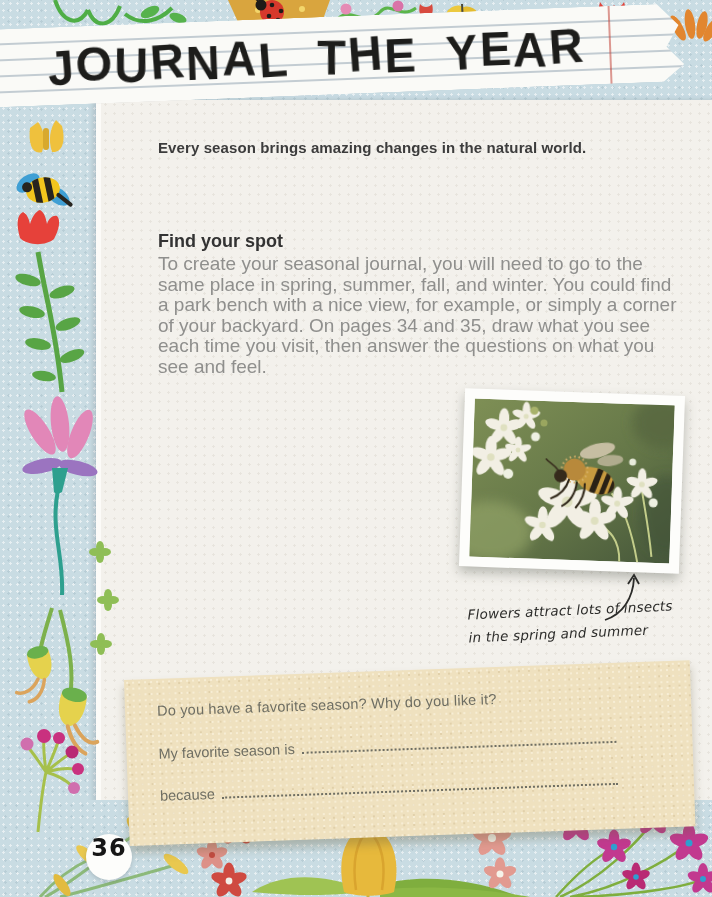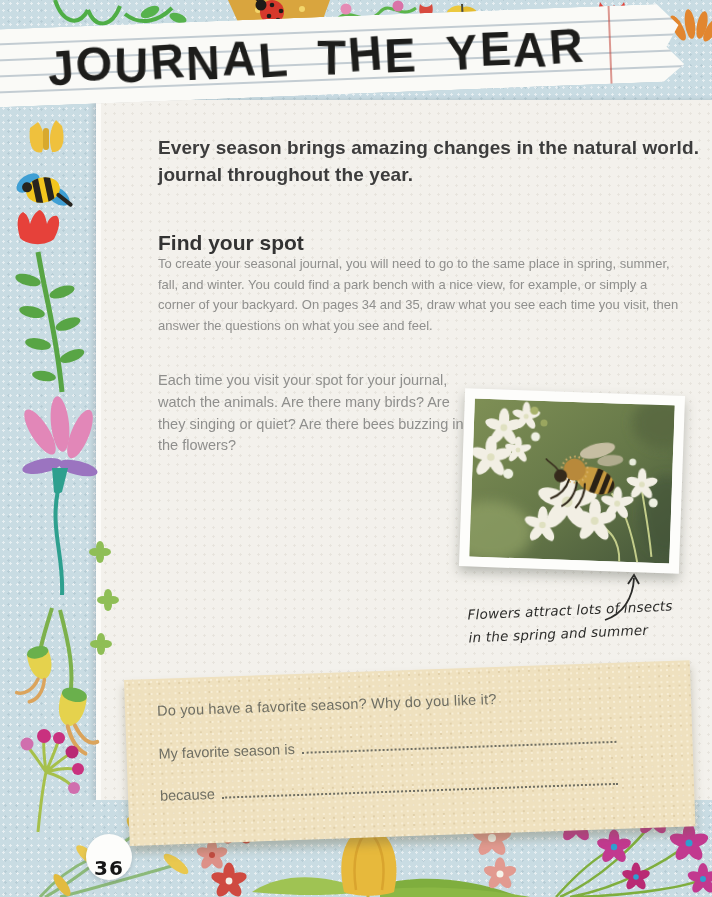--- a/index.html
+++ b/index.html
@@ -35,26 +35,26 @@
       repeating-linear-gradient(180deg,transparent 0 14.5px,#c3ccd2 14.5px 16px),
       #fafaf7;
     clip-path:polygon(0 0,95.6% 0,98.6% 28%,96.8% 55%,99.2% 78%,96.2% 100%,0 100%);
     filter:drop-shadow(2px 5px 4px rgba(100,110,125,.45));}
   .page-title{position:absolute;left:64px;top:11px;margin:0;
     font-size:47px;font-weight:bold;color:#1d1d1b;letter-spacing:2px;word-spacing:14px;
     transform:scaleY(1.04);transform-origin:left top;white-space:nowrap;}
 
   
   .intro{position:absolute;left:158px;top:134px;z-index:4;
-    font-size:19px;font-weight:bold;color:#3c3c3c;line-height:27px;letter-spacing:.1px;}
+    font-size:15px;font-weight:bold;color:#3c3c3c;line-height:27px;letter-spacing:.1px;}
   .intro div{white-space:nowrap}
   .sec-heading{position:absolute;left:158px;top:231px;z-index:4;
-    font-size:21px;font-weight:bold;color:#333;}
+    font-size:18px;font-weight:bold;color:#333;}
   .sec-body{position:absolute;left:158px;top:254px;width:528px;z-index:4;
-    font-size:13px;color:#8f8f8d;line-height:20.5px;}
+    font-size:19px;color:#8f8f8d;line-height:20.5px;}
   .col-paras{position:absolute;left:158px;top:370px;width:306px;z-index:4;
     font-size:14.5px;color:#8f8f8d;line-height:21.8px;}
   .col-paras div{margin-bottom:22px}
 
   
   .polaroid{position:absolute;left:462px;top:392px;z-index:4;background:#fdfdfb;
     padding:10px;transform:rotate(2deg);box-shadow:0 6px 12px rgba(95,100,90,.4);}
   .caption{position:absolute;left:468px;top:599px;z-index:4;
     font-family:"DejaVu Sans",sans-serif;font-style:italic;font-size:13.5px;color:#2d2d2b;
     line-height:23px;transform:rotate(-2.5deg);letter-spacing:.2px;}
@@ -70,22 +70,22 @@
     background-size:6px 6px,10px 10px;
     box-shadow:0 7px 10px rgba(110,100,70,.35);
     padding:24px 76px 0 32px;box-sizing:border-box;
     font-size:14.5px;color:#6e6e63;}
   .card .question{margin-bottom:24px;letter-spacing:.2px}
   .fill-row{display:flex;align-items:baseline;margin-bottom:20px;line-height:22px}
   .dotline{flex:1;border-bottom:2px dotted #6f6f64;height:14px;margin-left:7px}
 
   
   .badge{position:absolute;left:86px;top:834px;width:46px;height:46px;z-index:7;
-    background:#fdfdfb;border-radius:50%;display:flex;align-items:flex-end;justify-content:center;
-    font-family:"DejaVu Sans",sans-serif;font-size:20px;font-weight:bold;color:#161616;
+    background:#fdfdfb;border-radius:50%;display:flex;align-items:flex-start;justify-content:center;
+    font-family:"DejaVu Sans",sans-serif;font-size:24px;font-weight:bold;color:#161616;
     letter-spacing:1px;box-shadow:0 2px 4px rgba(80,90,100,.25);}
 </style>
 </head>
 <body>
 
 <div class="screen">
 
   <svg class="deco top-deco" width="712" height="100" viewBox="0 0 712 100">
     <g stroke="#4fae46" stroke-width="4" fill="none">
       <path d="M55,0 C62,22 78,28 88,10"></path>
@@ -281,28 +281,26 @@
       <circle cx="74" cy="788" r="6" fill="#d06fae"></circle>
     </g>
   </svg>
 
   <div class="title-strip">
     <h1 class="page-title"><span style="display: inline-block; white-space: pre; transform: rotate(-2.2deg) translateY(1px);">J</span><span style="display: inline-block; white-space: pre; transform: rotate(0deg) translateY(-1.5px);">O</span><span style="display: inline-block; white-space: pre; transform: rotate(2.2deg) translateY(1px);">U</span><span style="display: inline-block; white-space: pre; transform: rotate(-2.2deg) translateY(-1.5px);">R</span><span style="display: inline-block; white-space: pre; transform: rotate(0deg) translateY(1px);">N</span><span style="display: inline-block; white-space: pre; transform: rotate(2.2deg) translateY(-1.5px);">A</span><span style="display: inline-block; white-space: pre; transform: rotate(-2.2deg) translateY(1px);">L</span><span style="display: inline-block; white-space: pre; transform: rotate(0deg) translateY(-1.5px);"> </span><span style="display: inline-block; white-space: pre; transform: rotate(2.2deg) translateY(1px);">T</span><span style="display: inline-block; white-space: pre; transform: rotate(-2.2deg) translateY(-1.5px);">H</span><span style="display: inline-block; white-space: pre; transform: rotate(0deg) translateY(1px);">E</span><span style="display: inline-block; white-space: pre; transform: rotate(2.2deg) translateY(-1.5px);"> </span><span style="display: inline-block; white-space: pre; transform: rotate(-2.2deg) translateY(1px);">Y</span><span style="display: inline-block; white-space: pre; transform: rotate(0deg) translateY(-1.5px);">E</span><span style="display: inline-block; white-space: pre; transform: rotate(2.2deg) translateY(1px);">A</span><span style="display: inline-block; white-space: pre; transform: rotate(-2.2deg) translateY(-1.5px);">R</span></h1>
   </div>
 
   <div class="intro">
     <div>Every season brings amazing changes in the natural world.</div>
-    <div>journal throughout the year.</div>
   </div>
 
   <div class="sec-heading">Find your spot</div>
   <div class="sec-body">To create your seasonal journal, you will need to go to the same place in spring, summer, fall, and winter. You could find a park bench with a nice view, for example, or simply a corner of your backyard. On pages 34 and 35, draw what you see each time you visit, then answer the questions on what you see and feel.</div>
 
   <div class="col-paras">
-    <div>Each time you visit your spot for your journal, watch the animals. Are there many birds? Are they singing or quiet? Are there bees buzzing in the flowers?</div>
   </div>
 
   <div class="polaroid">
     <svg width="200" height="158" viewBox="0 0 200 158">
       <defs>
         <linearGradient id="pbg" x1="0" y1="0" x2="1" y2="1">
           <stop offset="0" stop-color="#7e8f55"></stop>
             <stop offset=".55" stop-color="#657748"></stop>
             <stop offset="1" stop-color="#46573a"></stop>
         </linearGradient>

